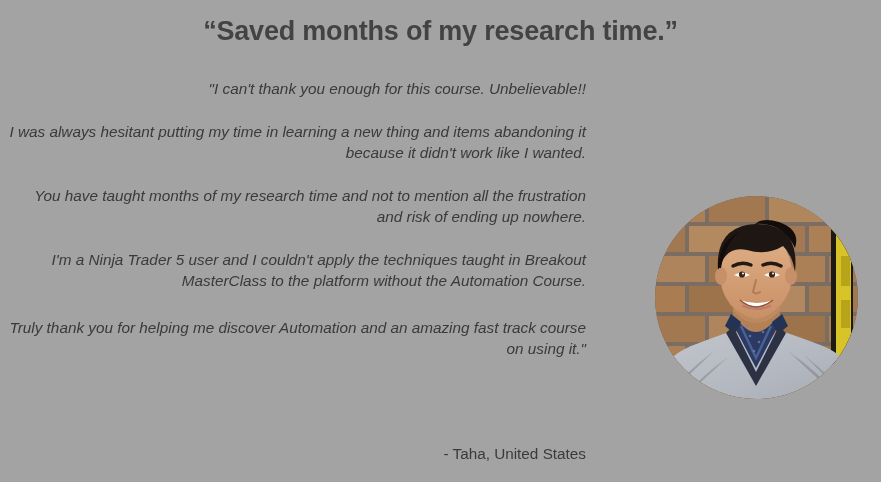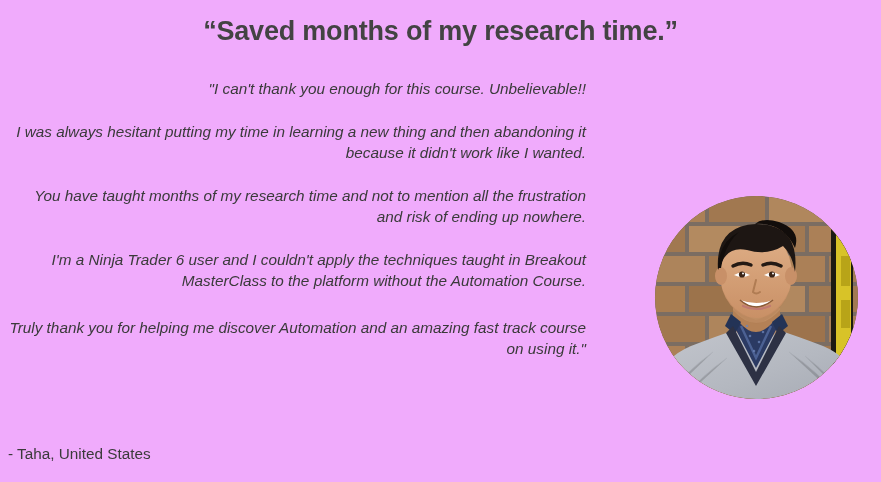--- a/index.html
+++ b/index.html
@@ -12,21 +12,21 @@
     height: 482px;
     position: relative;
     overflow: hidden;
     font-family: "Liberation Sans", sans-serif;
     -webkit-font-smoothing: antialiased;
   }
 
   .testimonial-card {
     position: absolute;
     inset: 0;
-    background: #f0abfc;
+    background: #a3a3a3;
   }
 
   
   .headline {
     position: absolute;
     left: 0;
     top: 14px;
     width: 881px;
     text-align: center;
     font-size: 27px;
@@ -53,20 +53,21 @@
   }
   .quote-para:last-of-type {
     margin-bottom: 0;
     margin-top: 25px;
   }
   .attribution {
     position: absolute;
     left: 8px;
     top: 445px;
     width: 578px;
+    text-align: right;
     font-style: normal;
     font-size: 15.3px;
     color: #3a3a3a;
   }
 
   
   .portrait {
     position: absolute;
     left: 655px;
     top: 196px;
@@ -84,23 +85,23 @@
 </style>
 </head>
 <body>
 
 <div class="testimonial-card">
 
   <div class="headline">“Saved months of my research time.”</div>
 
   <div class="quote-body">
     <p class="quote-para">"I can't thank you enough for this course. Unbelievable!!</p>
-    <p class="quote-para">I was always hesitant putting my time in learning a new thing and then abandoning it because it didn't work like I wanted.</p>
+    <p class="quote-para">I was always hesitant putting my time in learning a new thing and items abandoning it because it didn't work like I wanted.</p>
     <p class="quote-para">You have taught months of my research time and not to mention all the frustration and risk of ending up nowhere.</p>
-    <p class="quote-para">I'm a Ninja Trader 6 user and I couldn't apply the techniques taught in Breakout MasterClass to the platform without the Automation Course.</p>
+    <p class="quote-para">I'm a Ninja Trader 5 user and I couldn't apply the techniques taught in Breakout MasterClass to the platform without the Automation Course.</p>
     <p class="quote-para">Truly thank you for helping me discover Automation and an amazing fast track course on using it."</p>
   </div>
 
   <div class="attribution">- Taha, United States</div>
 
   <div class="portrait">
     <svg viewBox="0 0 203 203" xmlns="http://www.w3.org/2000/svg">
       <defs>
         <clipPath id="circ">
             <circle cx="101.5" cy="101.5" r="101.5"></circle>

